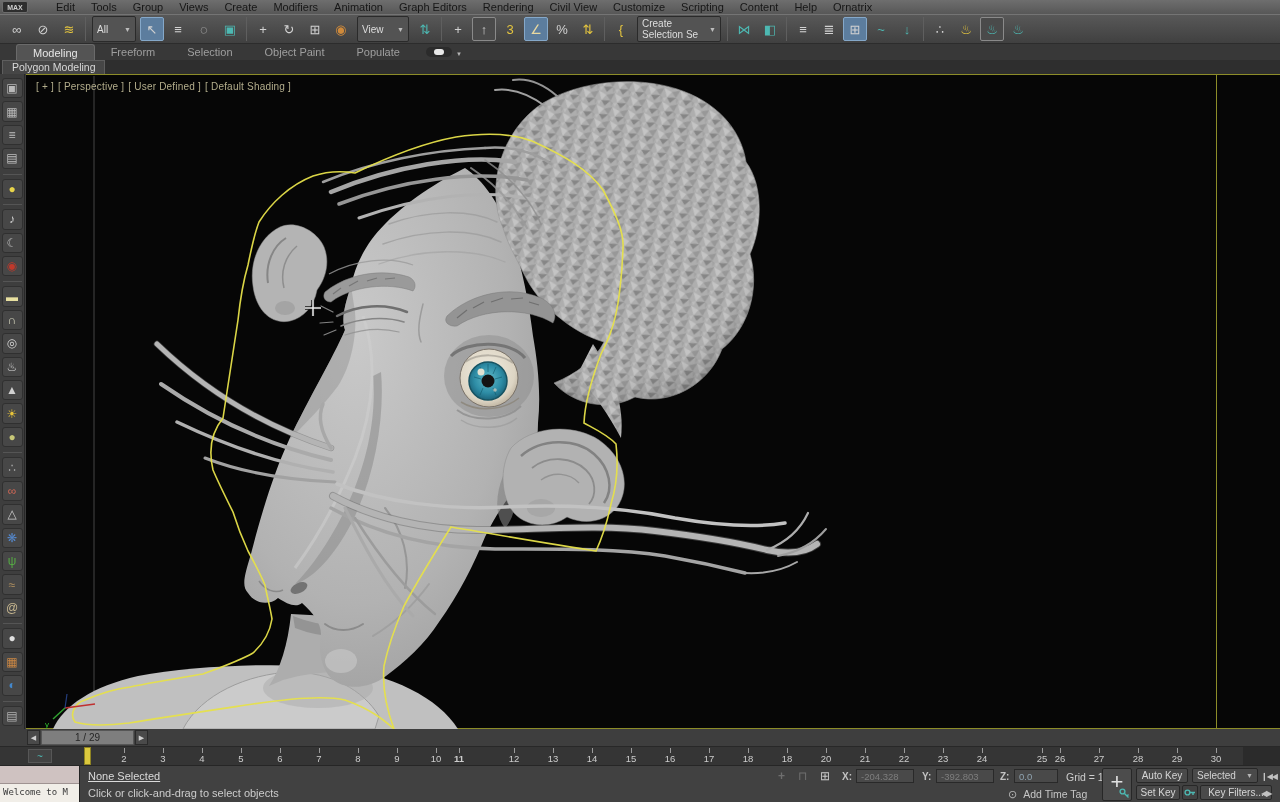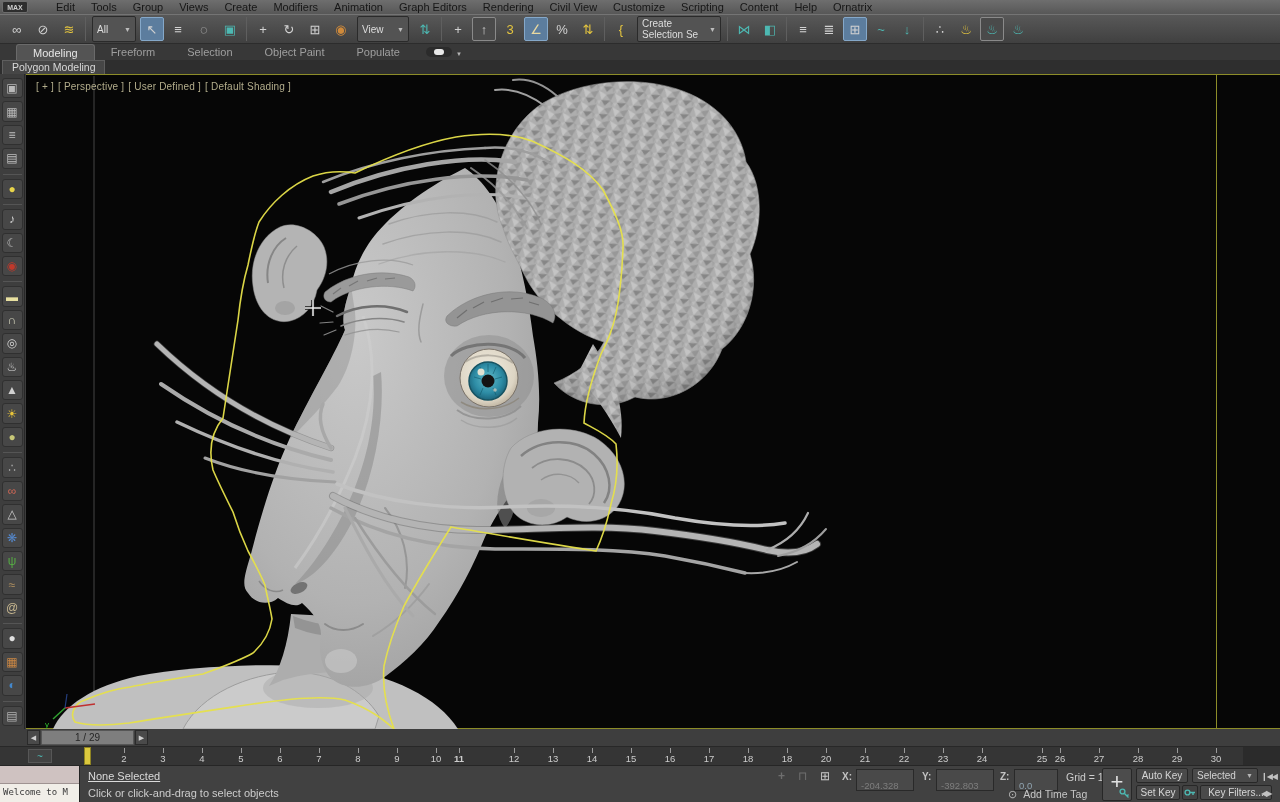--- a/index.html
+++ b/index.html
@@ -73,21 +73,21 @@
   #status-bar { position:absolute; left:0; top:765px; width:1280px; height:37px; background:#414141; border-top:1px solid #262626; }
   #listener { position:absolute; left:0; top:0; width:80px; height:37px; border-right:1px solid #222; }
   #listener-top { height:18px; background:#cfc2c1; border-bottom:1px solid #9f9392; }
   #listener-bottom { height:18px; background:#f1eee8; font-family:"DejaVu Sans Mono",monospace; font-size:9px; color:#3a3a3a;
     padding:3px 0 0 3px; white-space:nowrap; overflow:hidden; }
   #status-line { position:absolute; left:88px; top:4px; font-size:11px; color:#dadada;text-decoration:underline; }
   #prompt-line { position:absolute; left:88px; top:21px; font-size:11px; color:#cccccc; }
   .mini-ico { position:absolute; top:3px; font-size:12px; color:#6e6e6e; }
   .coord-label { position:absolute; top:5px; font-size:10px; font-weight:bold; color:#c2c2c2; }
   .coord-box { position:absolute; top:3px; width:58px; height:14px; background:#494949; border:1px solid #292929;
-    font-size:9.5px; text-align:left; padding:10px 4px; color:#7e7e7e; }
+    font-size:9.5px; text-align:left; padding:1px 4px; color:#7e7e7e; }
   #grid-label { position:absolute; left:1022px; top:5px; font-size:10.5px; color:#cdcdcd; }
   #add-time-tag { position:absolute; left:1008px; top:22px; font-size:10.5px; color:#c6c6c6; }
   #add-time-tag .clock { font-size:11px; margin-right:6px; color:#b5b5b5; }
   .ctl-btn { position:absolute; height:15px; background:#4a4a4a; border:1px solid #272727; border-radius:2px;
     font-size:10px; color:#d6d6d6; display:flex; align-items:center; justify-content:center; }
   #set-keys-btn { position:absolute; left:1102px; top:2px; width:30px; height:33px; background:#4c4c4c; border:1px solid #272727;
     border-radius:2px; color:#e0e0e0; font-size:22px; line-height:26px; text-align:center; }
   #set-keys-btn svg { position:absolute; right:1px; bottom:1px; }
   #selected-dd { position:absolute; left:1192px; top:2px; width:66px; height:15px; background:#4a4a4a; border:1px solid #272727;
     border-radius:2px; font-size:10px; color:#d2d2d2; display:flex; align-items:center; padding:0 4px; }

